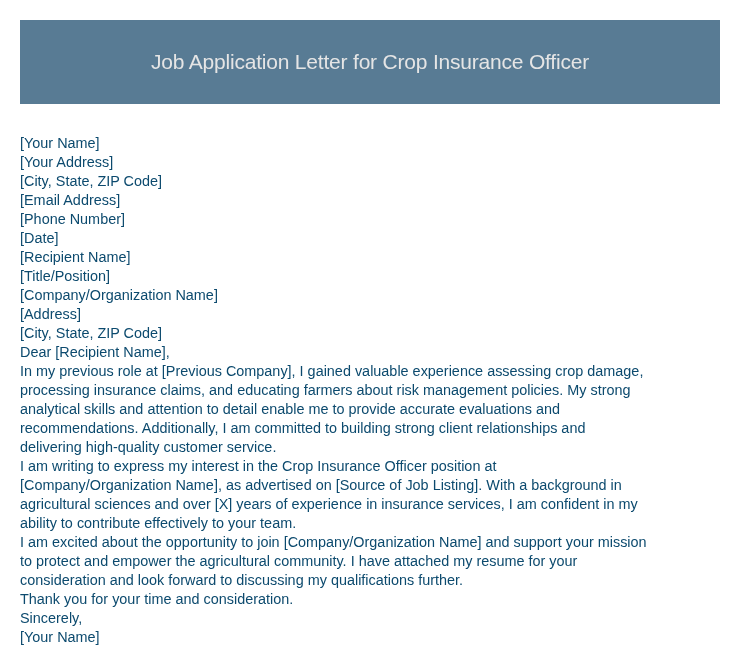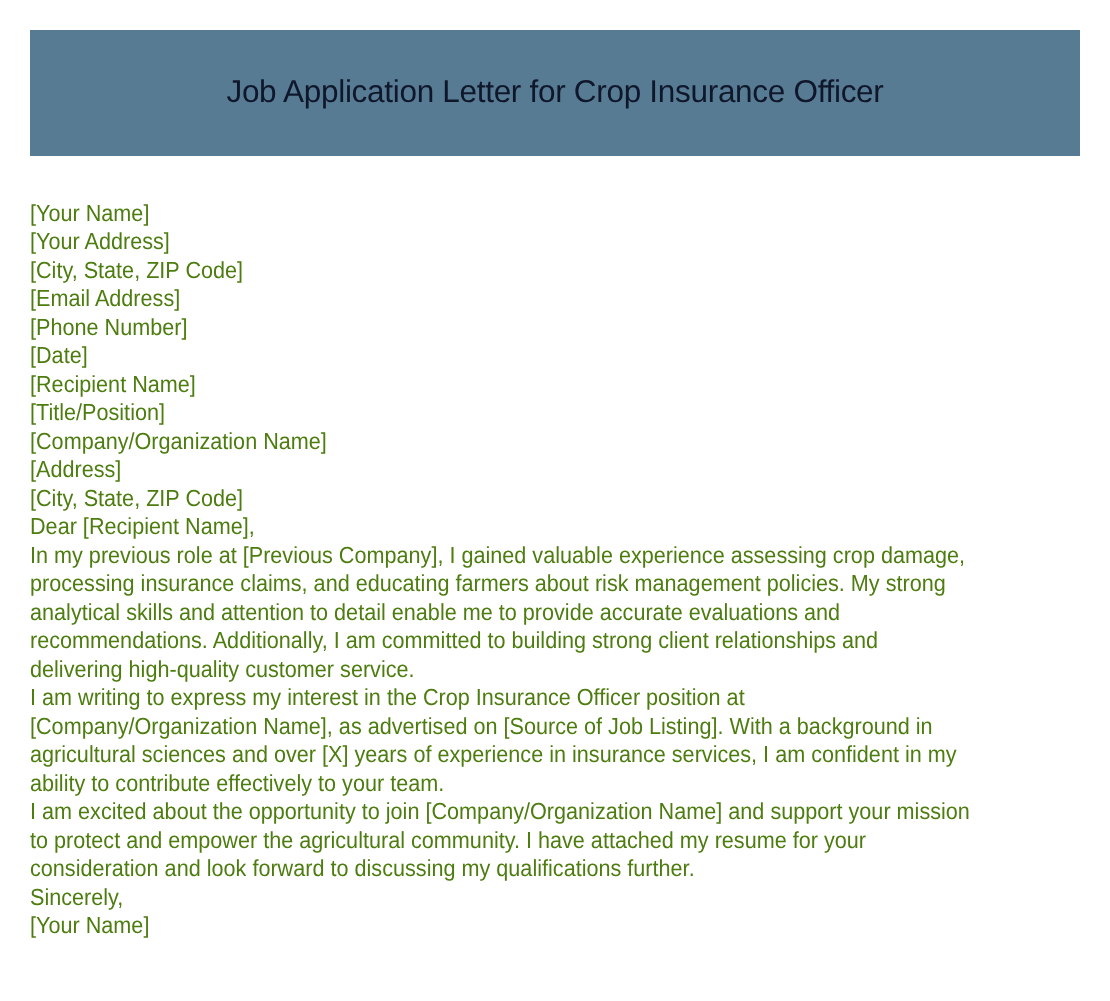--- a/index.html
+++ b/index.html
@@ -3,28 +3,28 @@
 <meta charset="utf-8">
 <style>
   html, body { margin: 0; padding: 0; background: #ffffff; }
   body { width: 740px; height: 667px; position: relative; overflow: hidden; }
   .header {
     position: absolute; left: 20px; top: 20px; width: 700px; height: 84px;
     background: #587b94;
     display: flex; align-items: center; justify-content: center;
   }
   .header h1 {
-    margin: 0; color: #0f172a; font-weight: normal;
+    margin: 0; color: #e5e5e5; font-weight: normal;
     font-family: "Liberation Sans", sans-serif; font-size: 21px;
     letter-spacing: -0.2px;
   }
   .letter {
     position: absolute; left: 20px; top: 133px; width: 720px;
     font-family: "Liberation Sans", sans-serif; font-size: 15.5px;
-    line-height: 19px; color: #4d7c0f;
+    line-height: 19px; color: #0c4a6e;
   }
   .line {
     white-space: nowrap; height: 19px;
     transform: scaleX(0.93); transform-origin: left center;
   }
 </style>
 </head>
 <body>
 
 <div class="header">
@@ -60,15 +60,18 @@
     <div class="line">I am writing to express my interest in the Crop Insurance Officer position at</div>
     <div class="line">[Company/Organization Name], as advertised on [Source of Job Listing]. With a background in</div>
     <div class="line">agricultural sciences and over [X] years of experience in insurance services, I am confident in my</div>
     <div class="line">ability to contribute effectively to your team.</div>
   </div>
   <div>
     <div class="line">I am excited about the opportunity to join [Company/Organization Name] and support your mission</div>
     <div class="line">to protect and empower the agricultural community. I have attached my resume for your</div>
     <div class="line">consideration and look forward to discussing my qualifications further.</div>
   </div>
+  <div>
+    <div class="line">Thank you for your time and consideration.</div>
+  </div>
   <div class="line">Sincerely,</div>
   <div class="line">[Your Name]</div>
 </div>
 
 </body></html>

